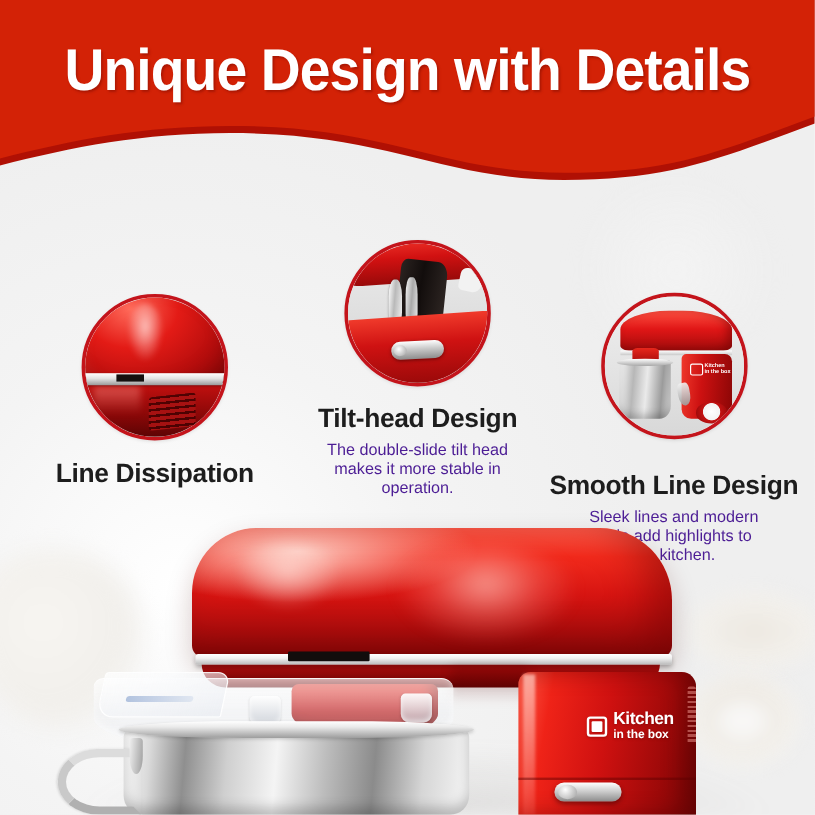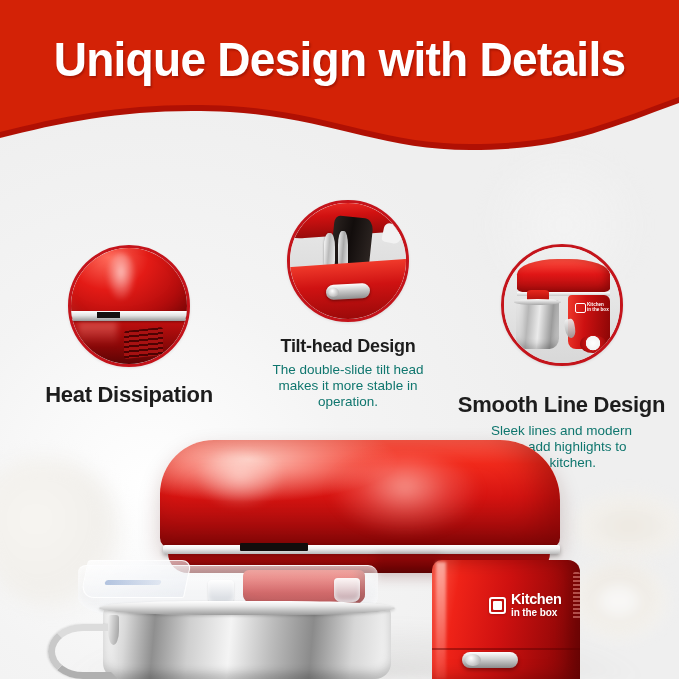--- a/index.html
+++ b/index.html
@@ -85,21 +85,21 @@
   }
   .f-title {
     text-align:center;
     color:#1d1d1d;
     font-weight:bold;
     letter-spacing:-0.3px;
     white-space:nowrap;
   }
   .f-desc {
     text-align:center;
-    color:#0f766e;
+    color:#4c1d95;
     line-height:1.18;
   }
 
   
   #feature-heat { left:0px; top:245px; width:258px; }
   #feature-heat .circle { width:122px; height:122px; margin:0 auto 0 68px; }
   #feature-heat .f-title { font-size:22px; margin-top:15px; }
   #feature-heat .f-desc { font-size:13.5px; margin-top:5px; padding:0 30px; }
 
   
@@ -142,21 +142,21 @@
   }
   .art-heat .body-hl {
     position:absolute; left:6%; top:64%; width:34%; height:20%;
     background:linear-gradient(180deg,rgba(255,160,150,.45),rgba(255,160,150,0));
     filter:blur(3px);
   }
 
   
   #feature-tilt { left:232px; top:200px; width:232px; }
   #feature-tilt .circle { width:122px; height:122px; margin:0 auto; }
-  #feature-tilt .f-title { font-size:18px; margin-top:14px; }
+  #feature-tilt .f-title { font-size:22px; margin-top:14px; }
   #feature-tilt .f-desc { font-size:13.5px; margin-top:5px; padding:0 10px; }
 
   .art-tilt { position:absolute; inset:0; background:linear-gradient(180deg,#ececec 0%,#dedede 55%,#d4d4d4 100%); }
   .art-tilt .top-red {
     position:absolute; left:-10%; top:-12%; width:120%; height:40%;
     background:linear-gradient(180deg,#ff4436 0%,#d11111 55%,#990a0a 100%);
     border-radius:0 0 18% 18%;
     transform:rotate(-4deg);
   }
   .art-tilt .neck {
@@ -457,21 +457,21 @@
     <div class="art-heat">
       <div class="dome"></div>
       <div class="dome-hl"></div>
       <div class="lower"></div>
       <div class="body-hl"></div>
       <div class="vents"></div>
       <div class="band"></div>
       <div class="band-dark"></div>
     </div>
   </div>
-  <div class="f-title">Heat Dissipation</div>
+  <div class="f-title">Line Dissipation</div>
 </div>
 
 <div class="feature" id="feature-tilt">
   <div class="circle">
     <div class="art-tilt">
       <div class="top-red"></div>
       <div class="neck"></div>
       <div class="white-gap"></div>
       <div class="chrome-a"></div>
       <div class="chrome-b"></div>

